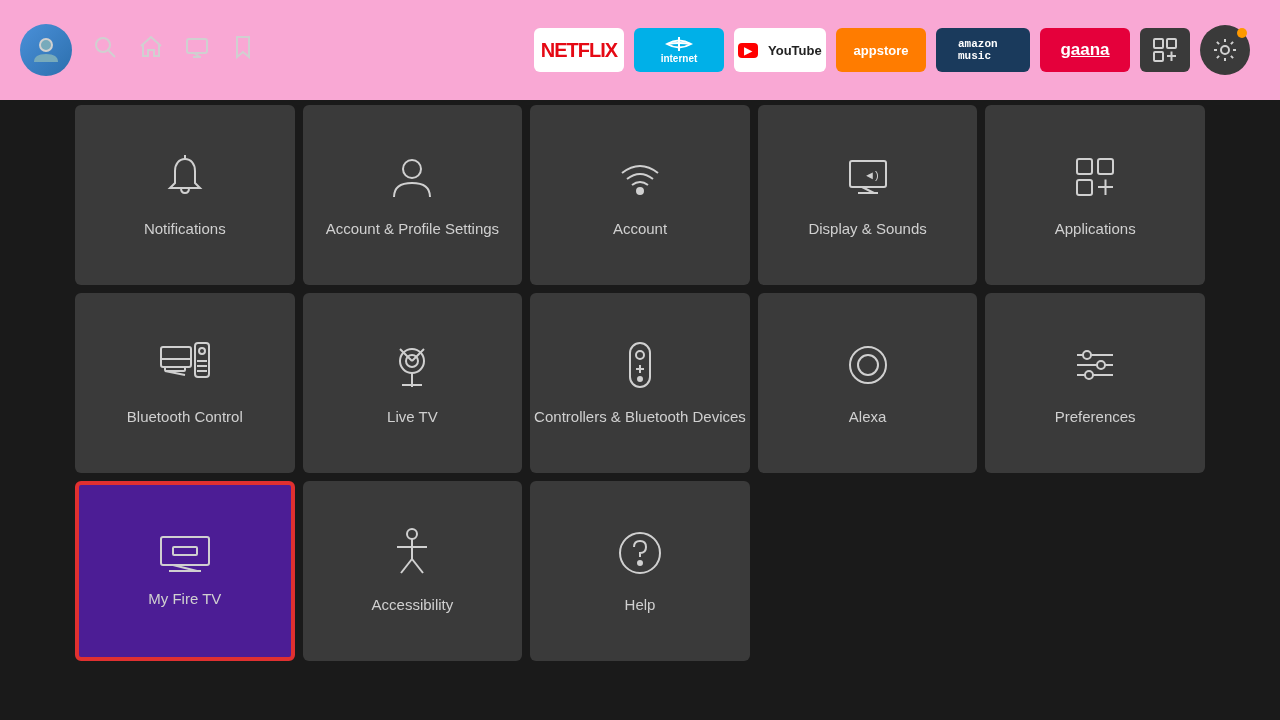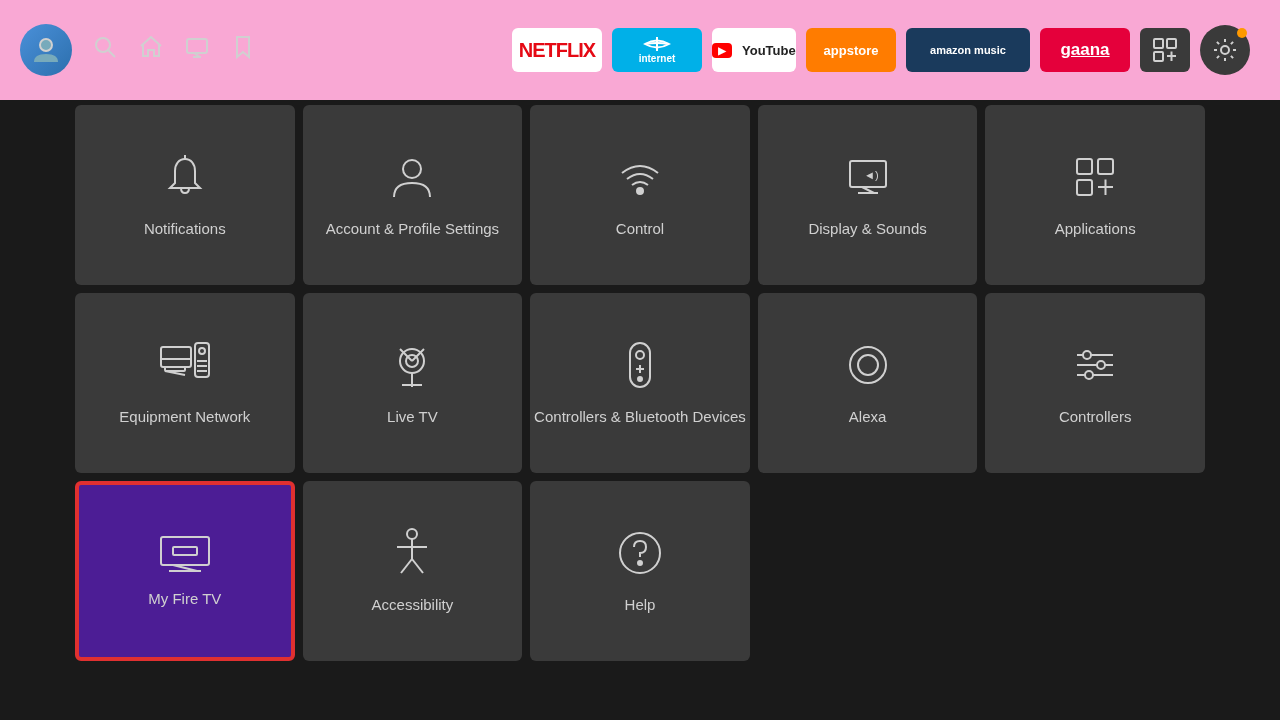--- a/index.html
+++ b/index.html
@@ -88,21 +88,21 @@
     }
     .shortcut-internet span {
       color: white;
       font-size: 13px;
       font-weight: bold;
     }
 
     .shortcut-youtube {
       background: white;
       padding: 0 12px;
-      width: 84px;
+      width: 92px;
     }
     .shortcut-youtube span {
       color: #ff0000;
       font-size: 13px;
       font-weight: bold;
     }
     .shortcut-youtube .yt-icon {
       background: #ff0000;
       border-radius: 4px;
       padding: 2px 6px;
@@ -123,21 +123,22 @@
     }
     .shortcut-appstore span {
       color: white;
       font-size: 13px;
       font-weight: bold;
     }
 
     .shortcut-amazon-music {
       background: #1a3a5c;
       padding: 0 22px;
-      width: 124px;
+      width: 94px;
+      font-family: Liberation Mono, monospace;
     }
     .shortcut-amazon-music span {
       color: white;
       font-size: 12px;
       font-weight: bold;
     }
 
     .shortcut-gaana {
       background: #e5003b;
       padding: 0 14px;
@@ -348,21 +349,21 @@
 
   <div class="grid-tile">
     <div class="tile-icon">
       <svg width="52" height="52" viewBox="0 0 52 52" stroke="#d0d0d0" stroke-width="2" fill="none">
         <path d="M8 22 Q26 8 44 22"></path>
         <path d="M13 28 Q26 18 39 28"></path>
         <path d="M18 34 Q26 28 34 34"></path>
         <circle cx="26" cy="40" r="3" fill="#d0d0d0"></circle>
       </svg>
     </div>
-    <span class="tile-label">Control</span>
+    <span class="tile-label">Account</span>
   </div>
 
   <div class="grid-tile">
     <div class="tile-icon">
       <svg width="52" height="52" viewBox="0 0 52 52" stroke="#d0d0d0" stroke-width="2" fill="none">
         <rect x="8" y="10" width="36" height="26" rx="2"></rect>
         <line x1="20" y1="36" x2="32" y2="42"></line>
         <line x1="16" y1="42" x2="36" y2="42"></line>
         <text x="22" y="28" font-size="11" fill="#d0d0d0" stroke="none" font-family="Arial">◄)</text>
       </svg>
@@ -390,21 +391,21 @@
         <line x1="4" y1="20" x2="34" y2="20"></line>
         <rect x="8" y="28" width="20" height="4" rx="1"></rect>
         <line x1="8" y1="32" x2="28" y2="36"></line>
         <rect x="38" y="4" width="14" height="34" rx="3"></rect>
         <circle cx="45" cy="12" r="3"></circle>
         <line x1="40" y1="22" x2="50" y2="22"></line>
         <line x1="40" y1="27" x2="50" y2="27"></line>
         <line x1="40" y1="32" x2="50" y2="32"></line>
       </svg>
     </div>
-    <span class="tile-label">Equipment Network</span>
+    <span class="tile-label">Bluetooth Control</span>
   </div>
 
   <div class="grid-tile">
     <div class="tile-icon">
       <svg width="52" height="52" viewBox="0 0 52 52" stroke="#d0d0d0" stroke-width="2" fill="none">
         <circle cx="26" cy="22" r="12"></circle>
         <circle cx="26" cy="22" r="6"></circle>
         <line x1="26" y1="34" x2="26" y2="48"></line>
         <line x1="16" y1="46" x2="36" y2="46"></line>
         <line x1="14" y1="10" x2="26" y2="22"></line>
@@ -441,21 +442,21 @@
     <div class="tile-icon">
       <svg width="52" height="52" viewBox="0 0 52 52" stroke="#d0d0d0" stroke-width="2" fill="none">
         <line x1="8" y1="16" x2="44" y2="16"></line>
         <line x1="8" y1="26" x2="44" y2="26"></line>
         <line x1="8" y1="36" x2="44" y2="36"></line>
         <circle cx="18" cy="16" r="4" fill="#3a3a3a" stroke="#d0d0d0"></circle>
         <circle cx="32" cy="26" r="4" fill="#3a3a3a" stroke="#d0d0d0"></circle>
         <circle cx="20" cy="36" r="4" fill="#3a3a3a" stroke="#d0d0d0"></circle>
       </svg>
     </div>
-    <span class="tile-label">Controllers</span>
+    <span class="tile-label">Preferences</span>
   </div>
 
   <div class="grid-tile selected">
     <div class="tile-icon">
       <svg width="56" height="40" viewBox="0 0 56 40" stroke="#d0d0d0" stroke-width="2" fill="none">
         <rect x="4" y="4" width="48" height="28" rx="2"></rect>
         <line x1="16" y1="32" x2="40" y2="38"></line>
         <line x1="12" y1="38" x2="44" y2="38"></line>
         <rect x="16" y="14" width="24" height="8" rx="1" stroke="#d0d0d0"></rect>
       </svg>

